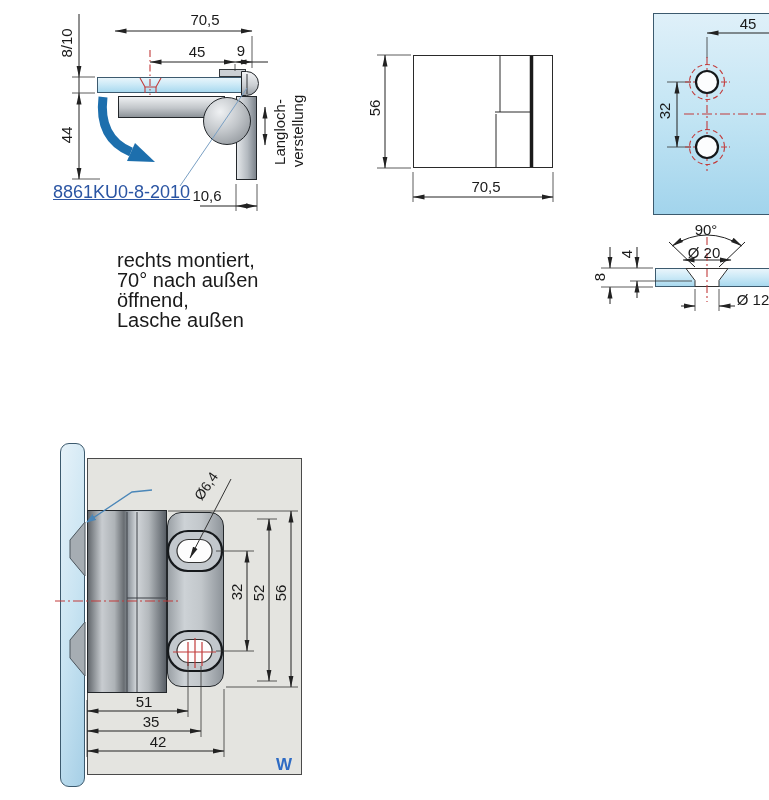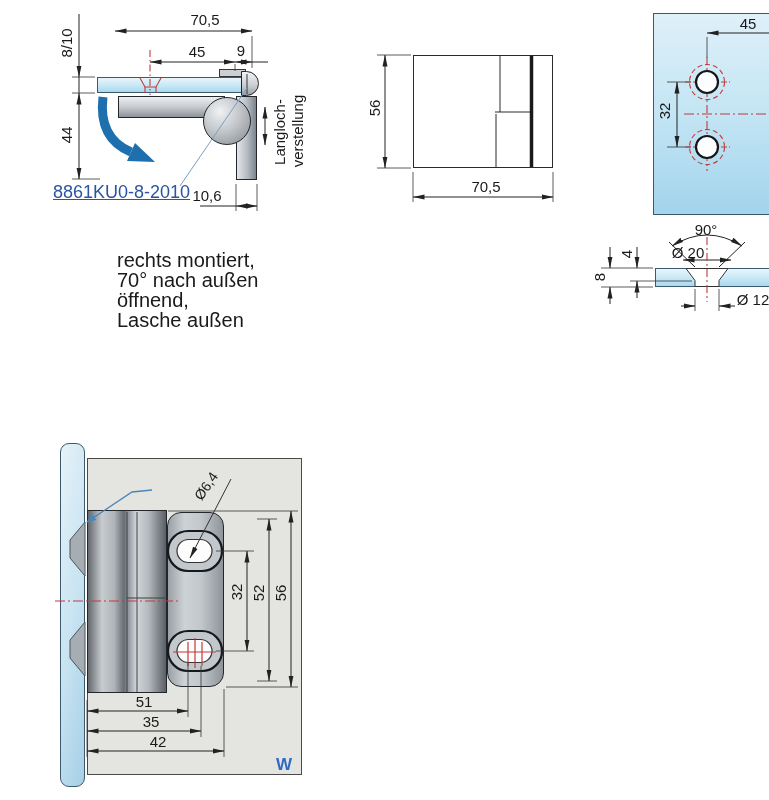--- a/index.html
+++ b/index.html
@@ -211,21 +211,21 @@
   <div class="lbl lblr" style="left:239px;top:132px">Langloch-</div>
   <div class="lbl lblr" style="left:257px;top:131px">verstellung</div>
 
   <div class="lbl lblr" style="left:334px;top:108px">56</div>
   <div class="lbl" style="left:446px;top:186px">70,5</div>
 
   <div class="lbl" style="left:708px;top:23px">45</div>
   <div class="lbl lblr" style="left:624px;top:111px">32</div>
 
   <div class="lbl" style="left:666px;top:229px">90°</div>
-  <div class="lbl" style="left:648px;top:252px">Ø 20</div>
+  <div class="lbl" style="left:664px;top:252px">Ø 20</div>
   <div class="lbl lblr" style="left:586px;top:254px">4</div>
   <div class="lbl lblr" style="left:559px;top:277px">8</div>
   <div class="lbl" style="left:713px;top:299px">Ø 12</div>
 
   <div class="note" style="top:249px">rechts montiert,</div>
   <div class="note" style="top:269px">70° nach außen</div>
   <div class="note" style="top:289px">öffnend,</div>
   <div class="note" style="top:309px">Lasche außen</div>
 
   <div class="lbl" id="slot-dia-label" style="left:166px;top:486px">Ø6,4</div>

